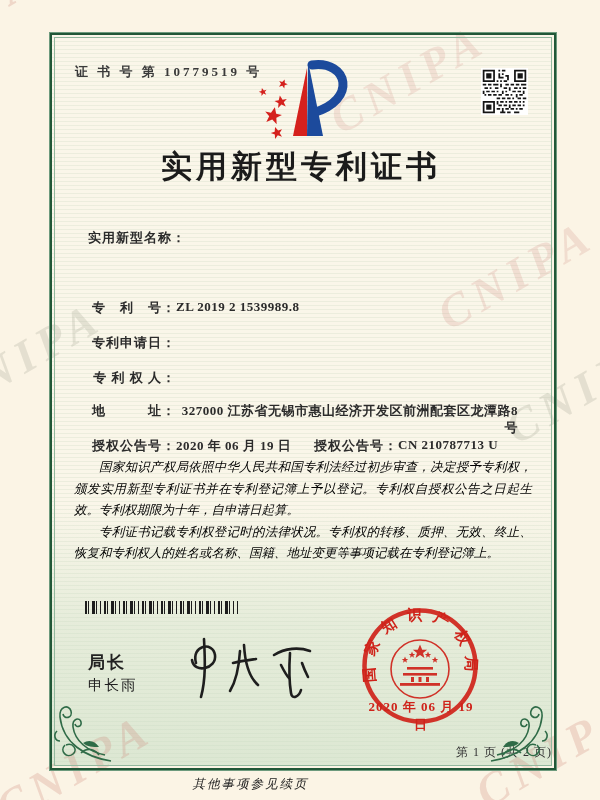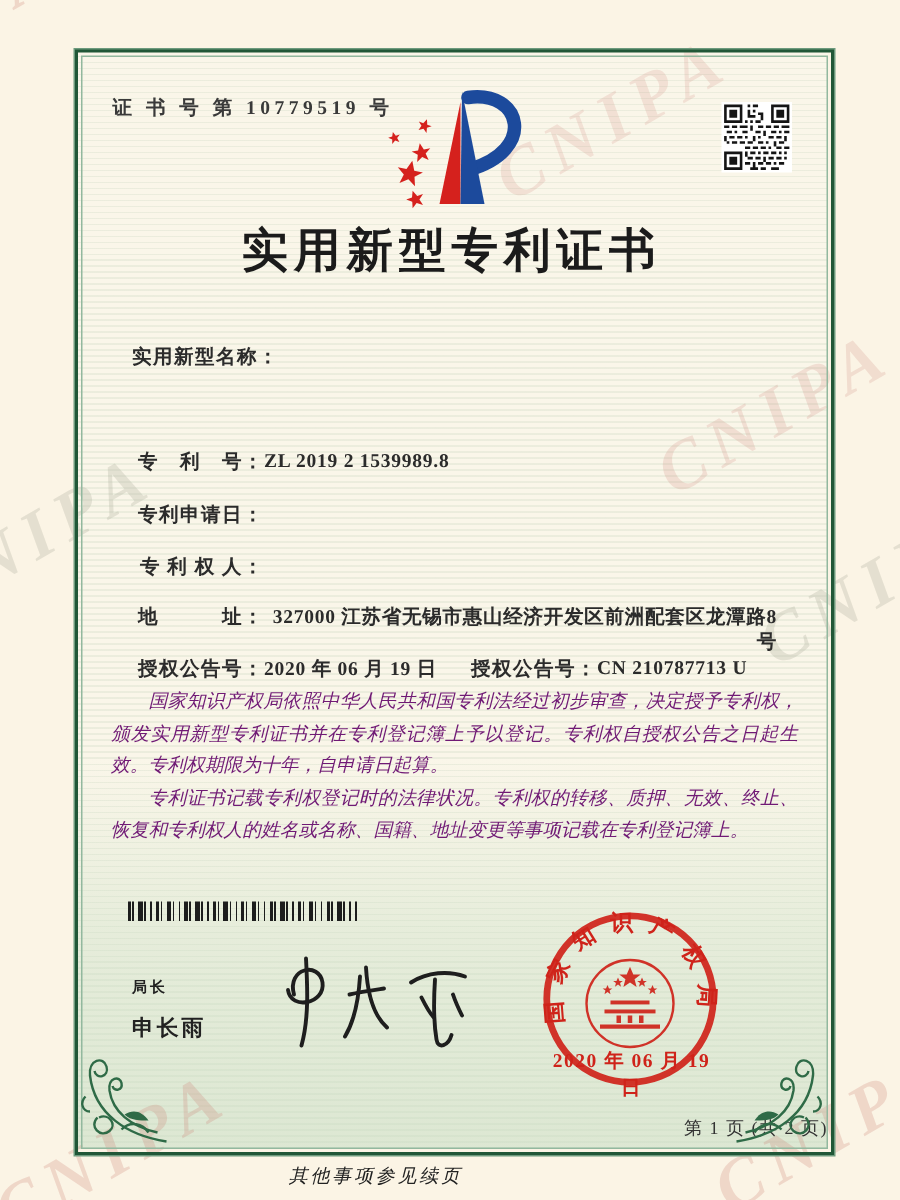--- a/index.html
+++ b/index.html
@@ -28,31 +28,31 @@
   .certno{left:75px;top:63px;font-size:13px;letter-spacing:3px;font-weight:600;color:#3a3a3a;}
   .title{left:50px;top:146px;width:502px;text-align:center;font-size:31px;font-weight:700;
          letter-spacing:4px;color:#1b1b1b;}
 
   .row{left:88px;width:430px;display:flex;font-size:13px;font-weight:600;color:#2b2b2b;text-align:right;}
   .row .lbl{flex:0 0 88px;letter-spacing:1px;white-space:nowrap;}
   .row .val{letter-spacing:.5px;}
   .val.wrap{width:358px;word-break:break-all;line-height:17px;}
   .pair2{position:absolute;left:222px;top:0;display:flex;white-space:nowrap;}
 
-  .paras{left:74px;top:457px;width:458px;font-size:12.5px;line-height:21.5px;color:#701a75;
+  .paras{left:74px;top:457px;width:458px;font-size:12.5px;line-height:21.5px;color:#000000;
          font-style:italic;text-align:justify;}
   .paras p{margin:0;text-indent:2em;}
 
   .barcode{left:85px;top:601px;width:153px;height:13px;
      background:repeating-linear-gradient(90deg,#1d1d1d 0 2px,transparent 2px 3px,#1d1d1d 3px 4px,
      transparent 4px 7px,#1d1d1d 7px 10px,transparent 10px 11px,#1d1d1d 11px 12px,transparent 12px 15px,
      #1d1d1d 15px 16px,transparent 16px 19px);}
 
-  .sig-title{left:88px;top:651px;font-size:10px;font-weight:700;color:#222;letter-spacing:2px;}
-  .sig-name{left:88px;top:676px;font-size:14.5px;font-weight:700;color:#222;letter-spacing:2px;text-align:center;}
+  .sig-title{left:88px;top:651px;font-size:17px;font-weight:700;color:#222;letter-spacing:2px;}
+  .sig-name{left:88px;top:676px;font-size:14.5px;font-weight:400;color:#222;letter-spacing:2px;text-align:center;}
 
   .seal-date{left:366px;top:698px;width:110px;text-align:center;font-size:13px;font-weight:600;
              color:#cf231a;letter-spacing:1px;}
   .seal-arc{font-size:15px;font-weight:700;letter-spacing:10px;fill:#cf231a;}
 
   .page-num{left:50px;top:744px;width:502px;text-align:right;font-size:12px;color:#333;letter-spacing:1px;}
   .cont-note{left:0;top:776px;width:501px;text-align:center;font-size:12.5px;font-style:italic;
              color:#222;letter-spacing:2px;}
 </style>
 </head>

